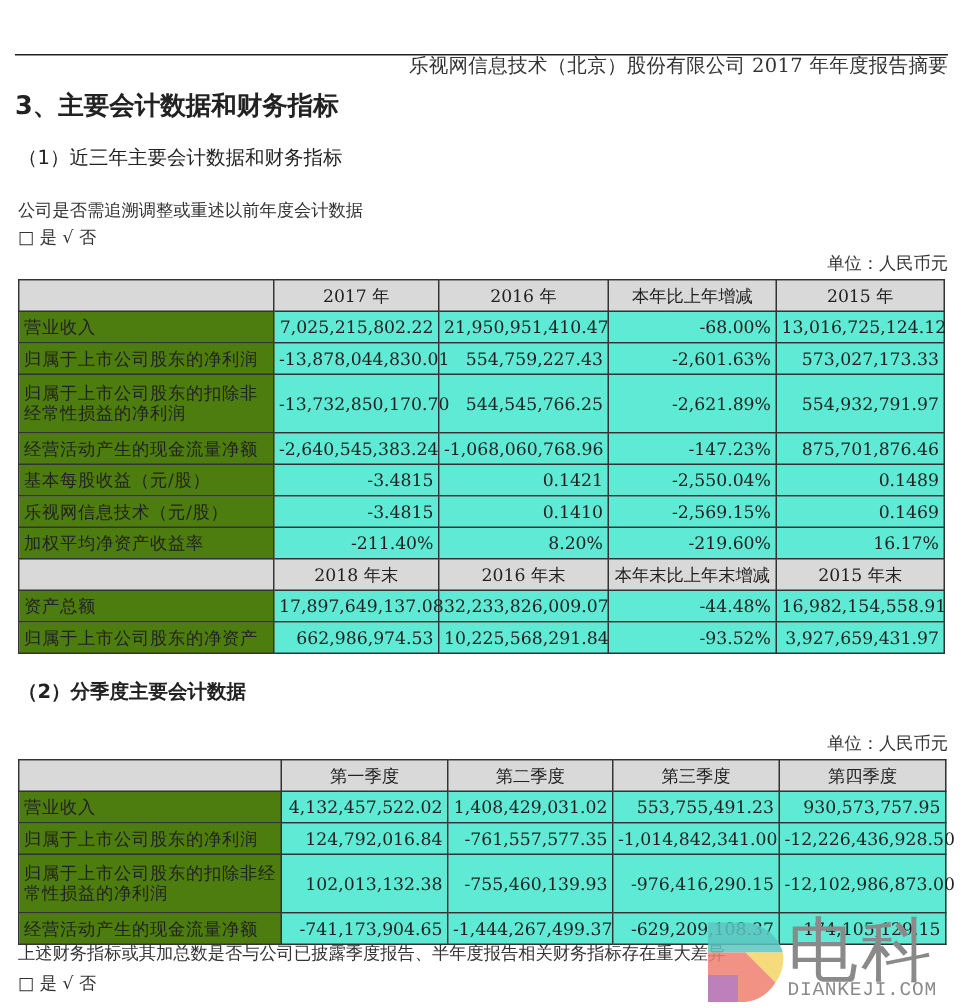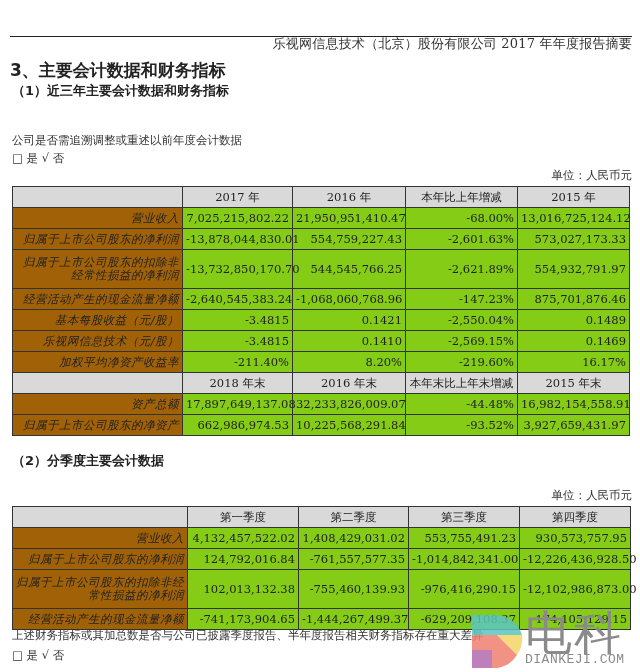--- a/index.html
+++ b/index.html
@@ -1,28 +1,28 @@
 <!DOCTYPE html>
 <html><head>
 <meta charset="utf-8">
 <style>
   html, body { margin:0; padding:0; background:#fff; }
   body { width:640px; height:672px; position:relative; overflow:hidden;
          font-family:"DejaVu Serif","Liberation Serif",serif; color:#222; }
   .hdr { position:absolute; right:8px; top:11px; font-size:13px; color:#333; letter-spacing:0.2px;margin-top:24px; }
   .hdr-line { position:absolute; left:10px; right:8px; top:36px; border-top:1.5px solid #222; }
   .h3 { position:absolute; left:10px; top:59px; font-size:17px; font-weight:bold; font-family:"DejaVu Sans","Liberation Sans",sans-serif; }
-  .h4 { position:absolute; left:12px; top:82px; font-size:13px; font-weight:bold; font-family:"DejaVu Sans","Liberation Sans",sans-serif; }
+  .h4 { position:absolute; left:12px; top:96px; font-size:13px; font-weight:normal; font-family:"DejaVu Sans","Liberation Sans",sans-serif; }
   .h4b { position:absolute; left:12px; top:452px; font-size:13px; font-weight:bold; font-family:"DejaVu Sans","Liberation Sans",sans-serif;text-align:right; }
   .txt { position:absolute; left:12px; font-size:11.5px; color:#333; }
   .unit { position:absolute; right:8px; font-size:11.5px; color:#333; }
   table { position:absolute; border-collapse:collapse; font-size:11.5px; color:#222; table-layout:fixed; }
   td { border:1px solid #333; padding:0 3px; height:20px; line-height:13px; white-space:nowrap; }
-  td.lab { background:#a16207; text-align:right; padding-left:3px; letter-spacing:0.5px; white-space:normal;font-style:italic; }
-  td.num { text-align:right; background:#84cc16;margin-top:48px; }
+  td.lab { background:#4d7c0f; text-align:left; padding-left:3px; letter-spacing:0.5px; white-space:normal; }
+  td.num { text-align:right; background:#5eead4;margin-top:48px; }
   tr.head td { background:#d9d9d9; text-align:center; }
   tr.tall td { height:38px; }
   .wm-cn { position:absolute; left:250px; top:0; font-size:47px; color:#8a8a8a; font-family:"DejaVu Sans","Liberation Sans",sans-serif; letter-spacing:2px; }
   .wm-en { position:absolute; font-size:13px; color:#8a8a8a; font-family:Liberation Mono, monospace; letter-spacing:0.5px; }
 </style>
 </head>
 <body>
 
 <div class="hdr">乐视网信息技术（北京）股份有限公司 2017 年年度报告摘要</div>
 <div class="hdr-line"></div>

